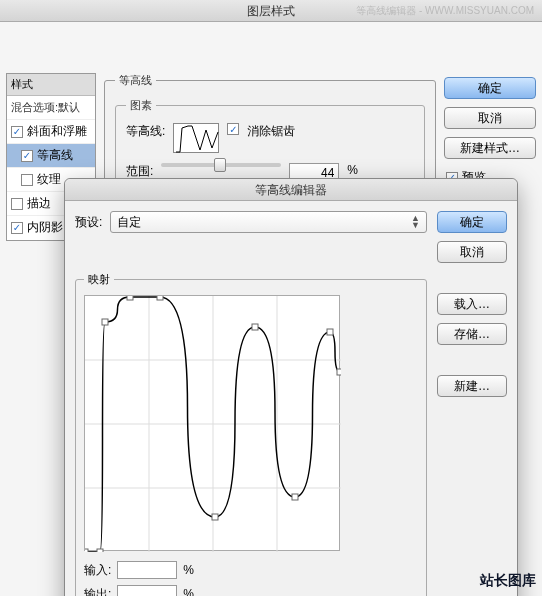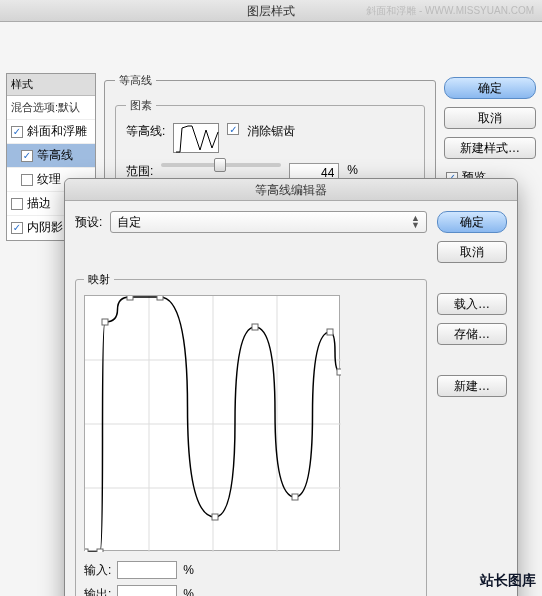--- a/index.html
+++ b/index.html
@@ -22,21 +22,21 @@
   fieldset.group legend { font-size: 11px; padding: 0 4px; color: #333; }
   fieldset.inner { border: 1px solid #aaa; padding: 10px 10px 14px; margin-top: 2px; border-radius: 3px; }
   .row { display: flex; align-items: flex-start; gap: 8px; margin-bottom: 10px; font-size: 11px; }
   .contour-thumb { width: 46px; height: 30px; background: #fff; border: 1px solid #888; display: inline-block; position: relative; }
   .slider-track { width: 120px; height: 4px; background: #ccc; border-radius: 2px; position: relative; }
   .slider-thumb { position: absolute; top: -5px; width: 12px; height: 14px; background: linear-gradient(#fff,#ddd); border: 1px solid #888; border-radius: 2px; }
   .num-input { width: 50px; height: 20px; border: 1px solid #999; background: #fff; padding: 0 4px; text-align: right; }
 
   .btncol { width: 92px; display: flex; flex-direction: column; gap: 8px; padding-top: 4px; }
   .btn { height: 22px; background: linear-gradient(#fdfdfd,#e3e3e3); border: 1px solid #8a8a8a; border-radius: 4px; font-size: 12px; cursor: pointer; }
-  .btn.primary { background: linear-gradient(#cfe6ff,#8ab8ef); border-color: #5a8cc7; border-radius: 10px; }
+  .btn.primary { background: linear-gradient(#cfe6ff,#8ab8ef); border-color: #5a8cc7; }
   .chk-row { display: flex; align-items: center; gap: 4px; padding-left: 2px; font-size: 11px; margin-top: 2px; }
 
   .dialog { position: absolute; left: 64px; top: 178px; width: 454px; background: #f1f1f1; border: 1px solid #888; border-radius: 6px; box-shadow: 0 8px 24px rgba(0,0,0,.35); }
   .dialog .titlebar { border-radius: 6px 6px 0 0; }
   .dialog-body { display: flex; padding: 10px; gap: 10px; }
   .dialog-left { flex: 1; }
   .preset-row { display: flex; align-items: center; gap: 8px; margin-bottom: 8px; }
   .select { flex: 1; height: 22px; background: linear-gradient(#fff,#eee); border: 1px solid #999; border-radius: 3px; padding: 0 6px; display: flex; align-items: center; justify-content: space-between; }
   .select .chev { font-size: 9px; color: #555; line-height: 7px; }
   fieldset.mapfs { border: 1px solid #aaa; border-radius: 3px; padding: 8px; margin-top: 39px; }
@@ -49,21 +49,21 @@
   .io-input { width: 60px; height: 18px; border: 1px solid #999; background: #fff; padding: 0 4px; }
   .dialog-btns { width: 70px; display: flex; flex-direction: column; gap: 8px; }
   .gap { height: 14px; }
 </style>
 </head>
 <body>
 
 <div class="titlebar">
   <span>图层样式</span>
 </div>
-<div class="watermark-top">斜面和浮雕 - WWW.MISSYUAN.COM</div>
+<div class="watermark-top">等高线编辑器 - WWW.MISSYUAN.COM</div>
 
 <div class="main">
   <div class="sidebar">
     <div class="sidebar-head">样式</div>
     <div class="blend-opts">混合选项:默认</div>
     <div id="side-items">
         <div class="side-item">
           <span class="cbx">✓</span>
           <span>斜面和浮雕</span>
         </div>

